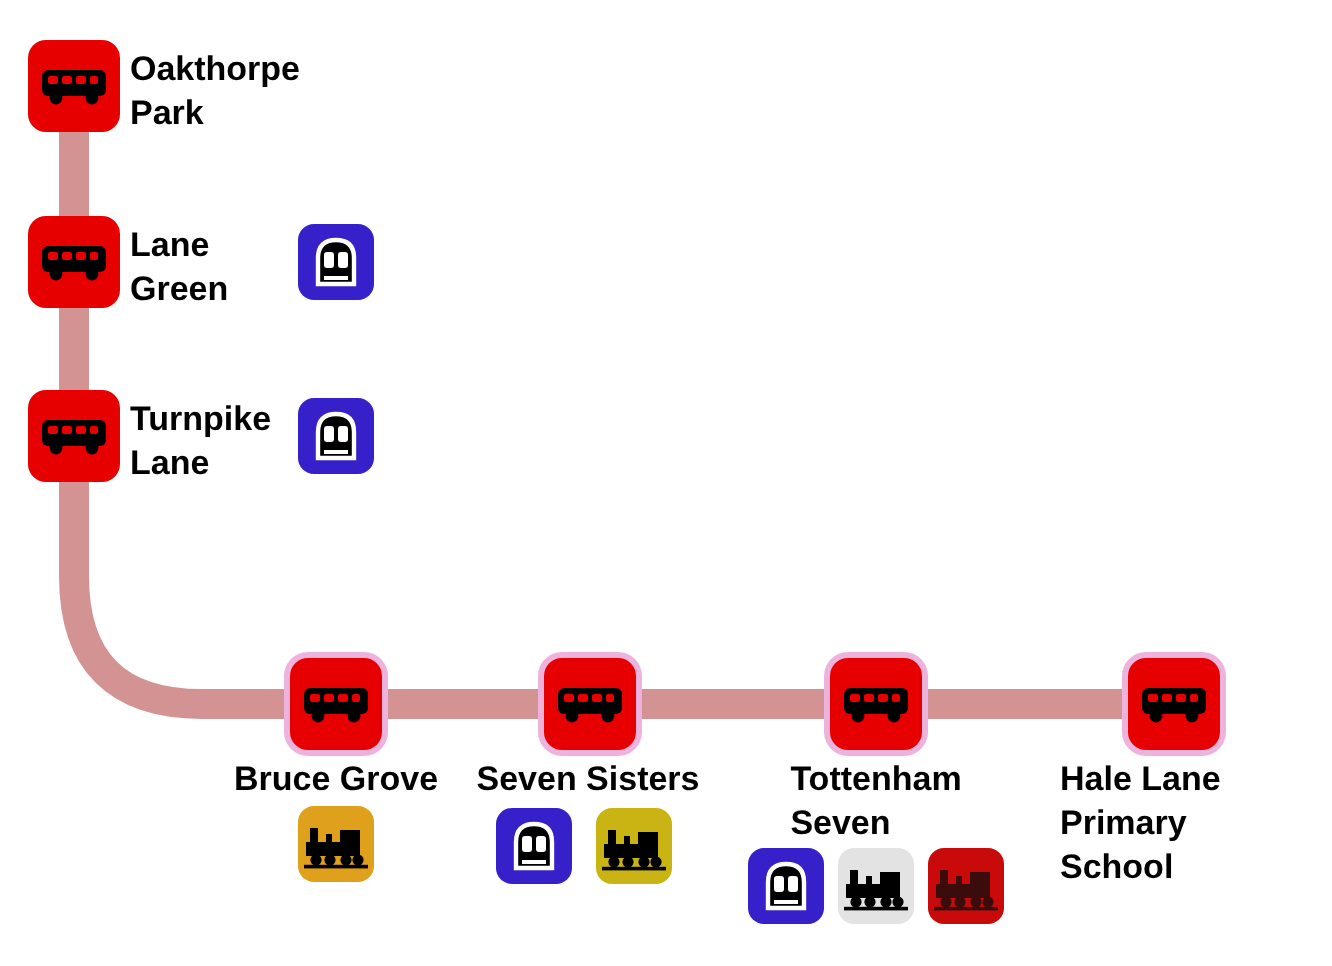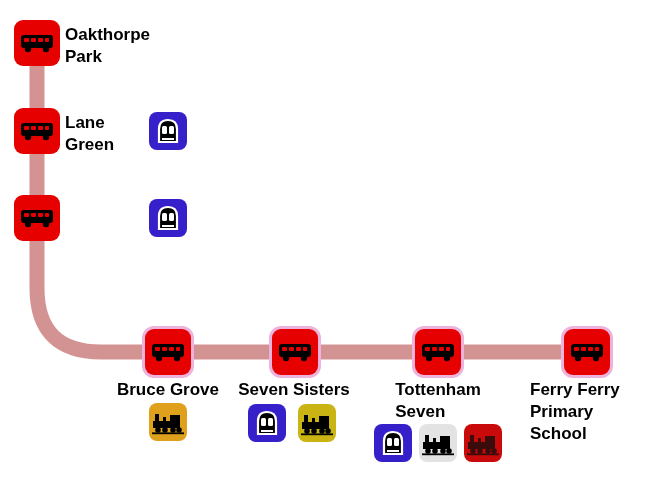--- a/index.html
+++ b/index.html
@@ -85,20 +85,22 @@
     <svg width="46" height="46" viewBox="0 0 46 46">
       <rect x="7" y="15" width="32" height="13" rx="3" fill="#000"></rect>
       <rect x="10" y="18" width="5" height="4" rx="1" fill="#e60000"></rect>
       <rect x="17" y="18" width="5" height="4" rx="1" fill="#e60000"></rect>
       <rect x="24" y="18" width="5" height="4" rx="1" fill="#e60000"></rect>
       <rect x="31" y="18" width="4" height="4" rx="1" fill="#e60000"></rect>
       <circle cx="14" cy="29" r="3.2" fill="#000"></circle>
       <circle cx="32" cy="29" r="3.2" fill="#000"></circle>
     </svg>
   </div>
+  <div class="lbl" style="left:65px;top:199px;">Turnpike
+Lane</div>
   <div class="mini underground" style="left:149px;top:199px;">
     <svg width="38" height="38" viewBox="0 0 38 38">
       <path d="M10 30 V17 Q10 8 19 8 Q28 8 28 17 V30 Z" fill="#000" stroke="#fff" stroke-width="2.2"></path>
       <rect x="13" y="14" width="5" height="8" rx="1.5" fill="#fff"></rect>
       <rect x="20" y="14" width="5" height="8" rx="1.5" fill="#fff"></rect>
       <rect x="13" y="26" width="12" height="2" fill="#fff"></rect>
     </svg>
   </div>
 
   <div class="stop halo" style="left:145px;top:329px;">
@@ -213,16 +215,16 @@
     <svg width="46" height="46" viewBox="0 0 46 46">
       <rect x="7" y="15" width="32" height="13" rx="3" fill="#000"></rect>
       <rect x="10" y="18" width="5" height="4" rx="1" fill="#e60000"></rect>
       <rect x="17" y="18" width="5" height="4" rx="1" fill="#e60000"></rect>
       <rect x="24" y="18" width="5" height="4" rx="1" fill="#e60000"></rect>
       <rect x="31" y="18" width="4" height="4" rx="1" fill="#e60000"></rect>
       <circle cx="14" cy="29" r="3.2" fill="#000"></circle>
       <circle cx="32" cy="29" r="3.2" fill="#000"></circle>
     </svg>
   </div>
-  <div class="lbl center" style="left:586px;top:379px;">Ferry Ferry
+  <div class="lbl center" style="left:586px;top:379px;">Hale Lane
 Primary School</div>
 
 </div>
 
 </body></html>

